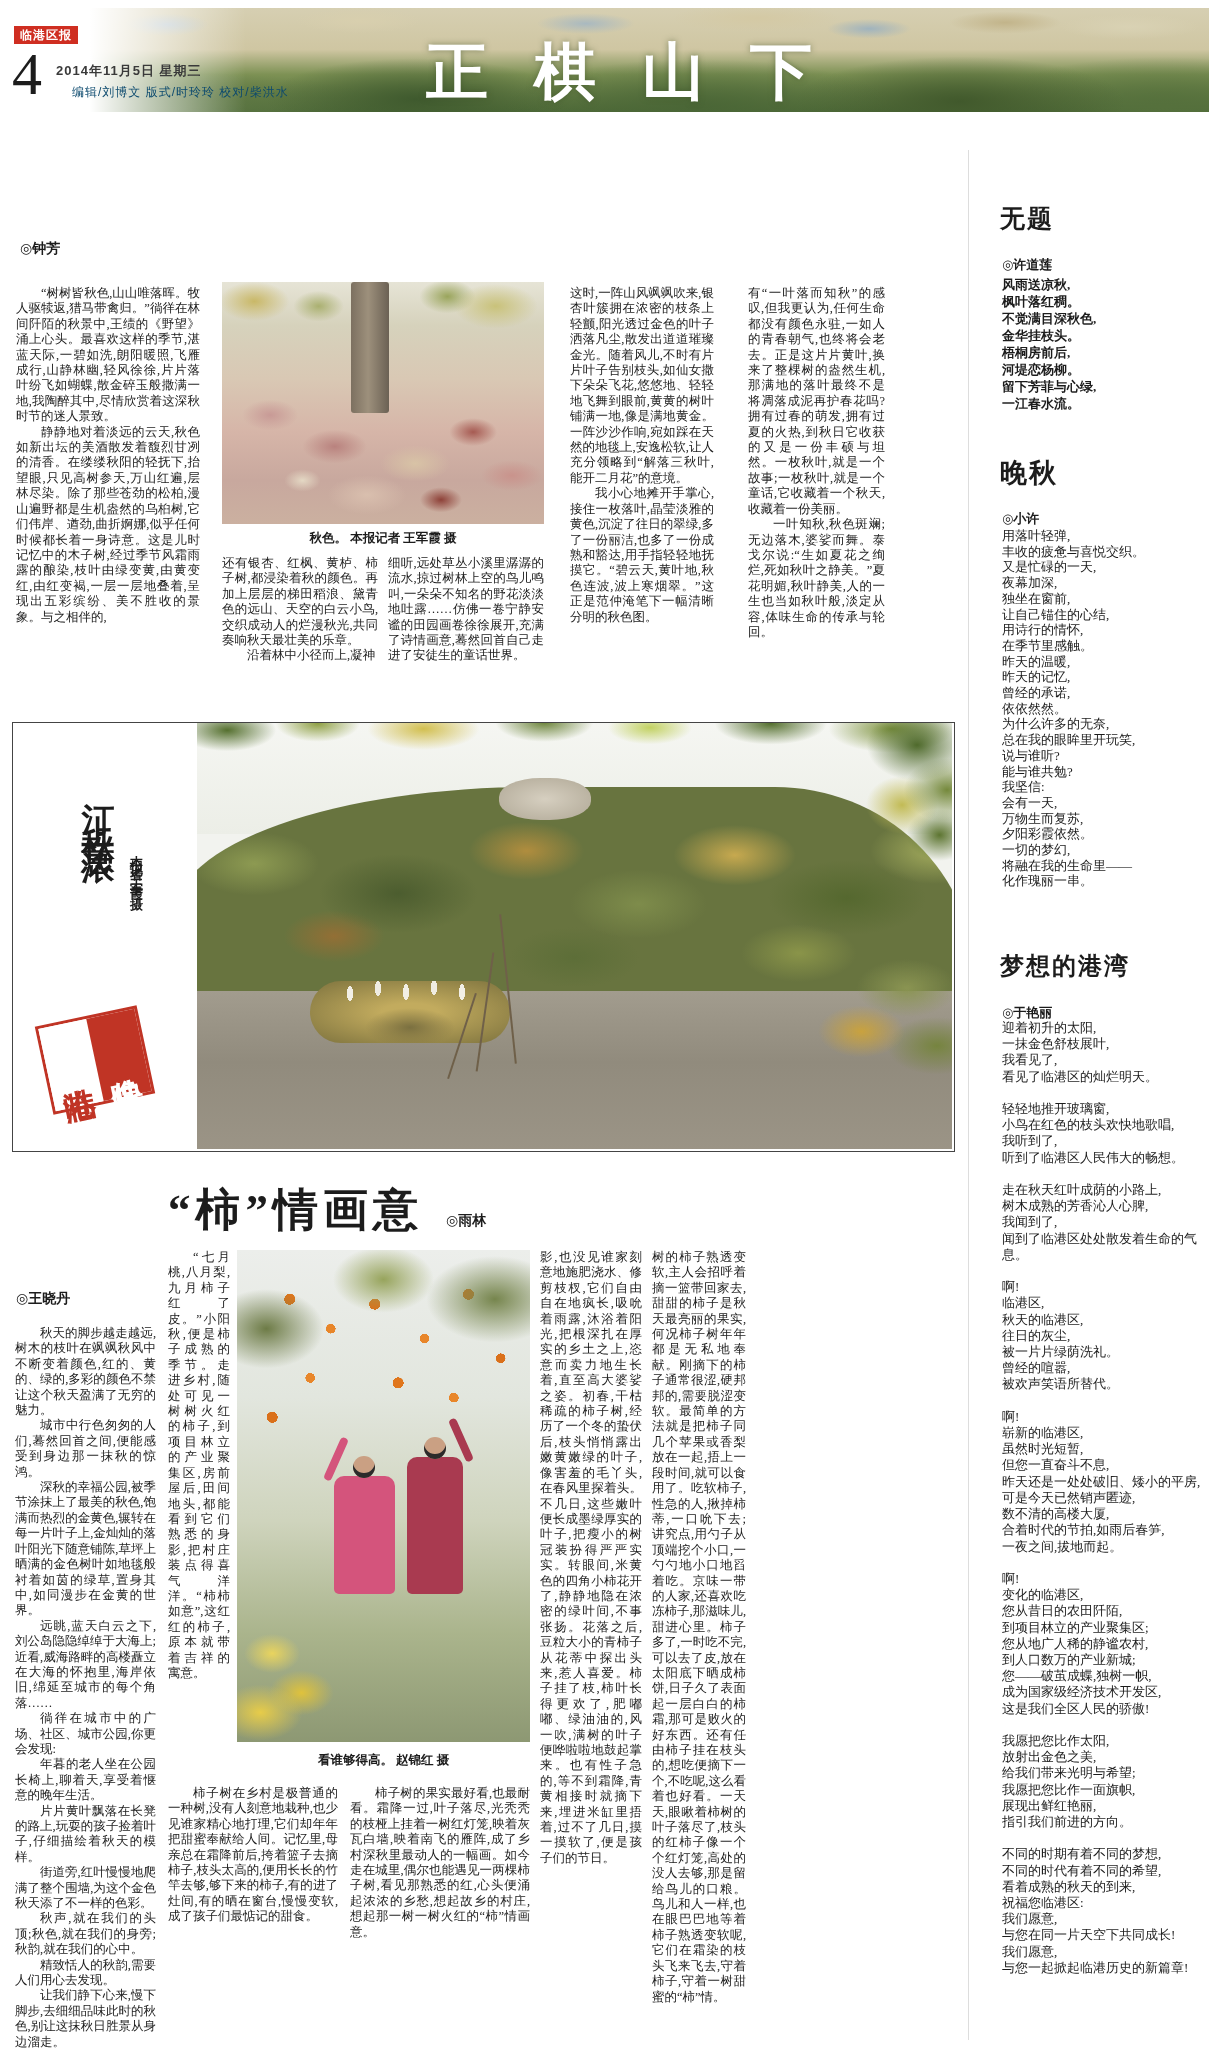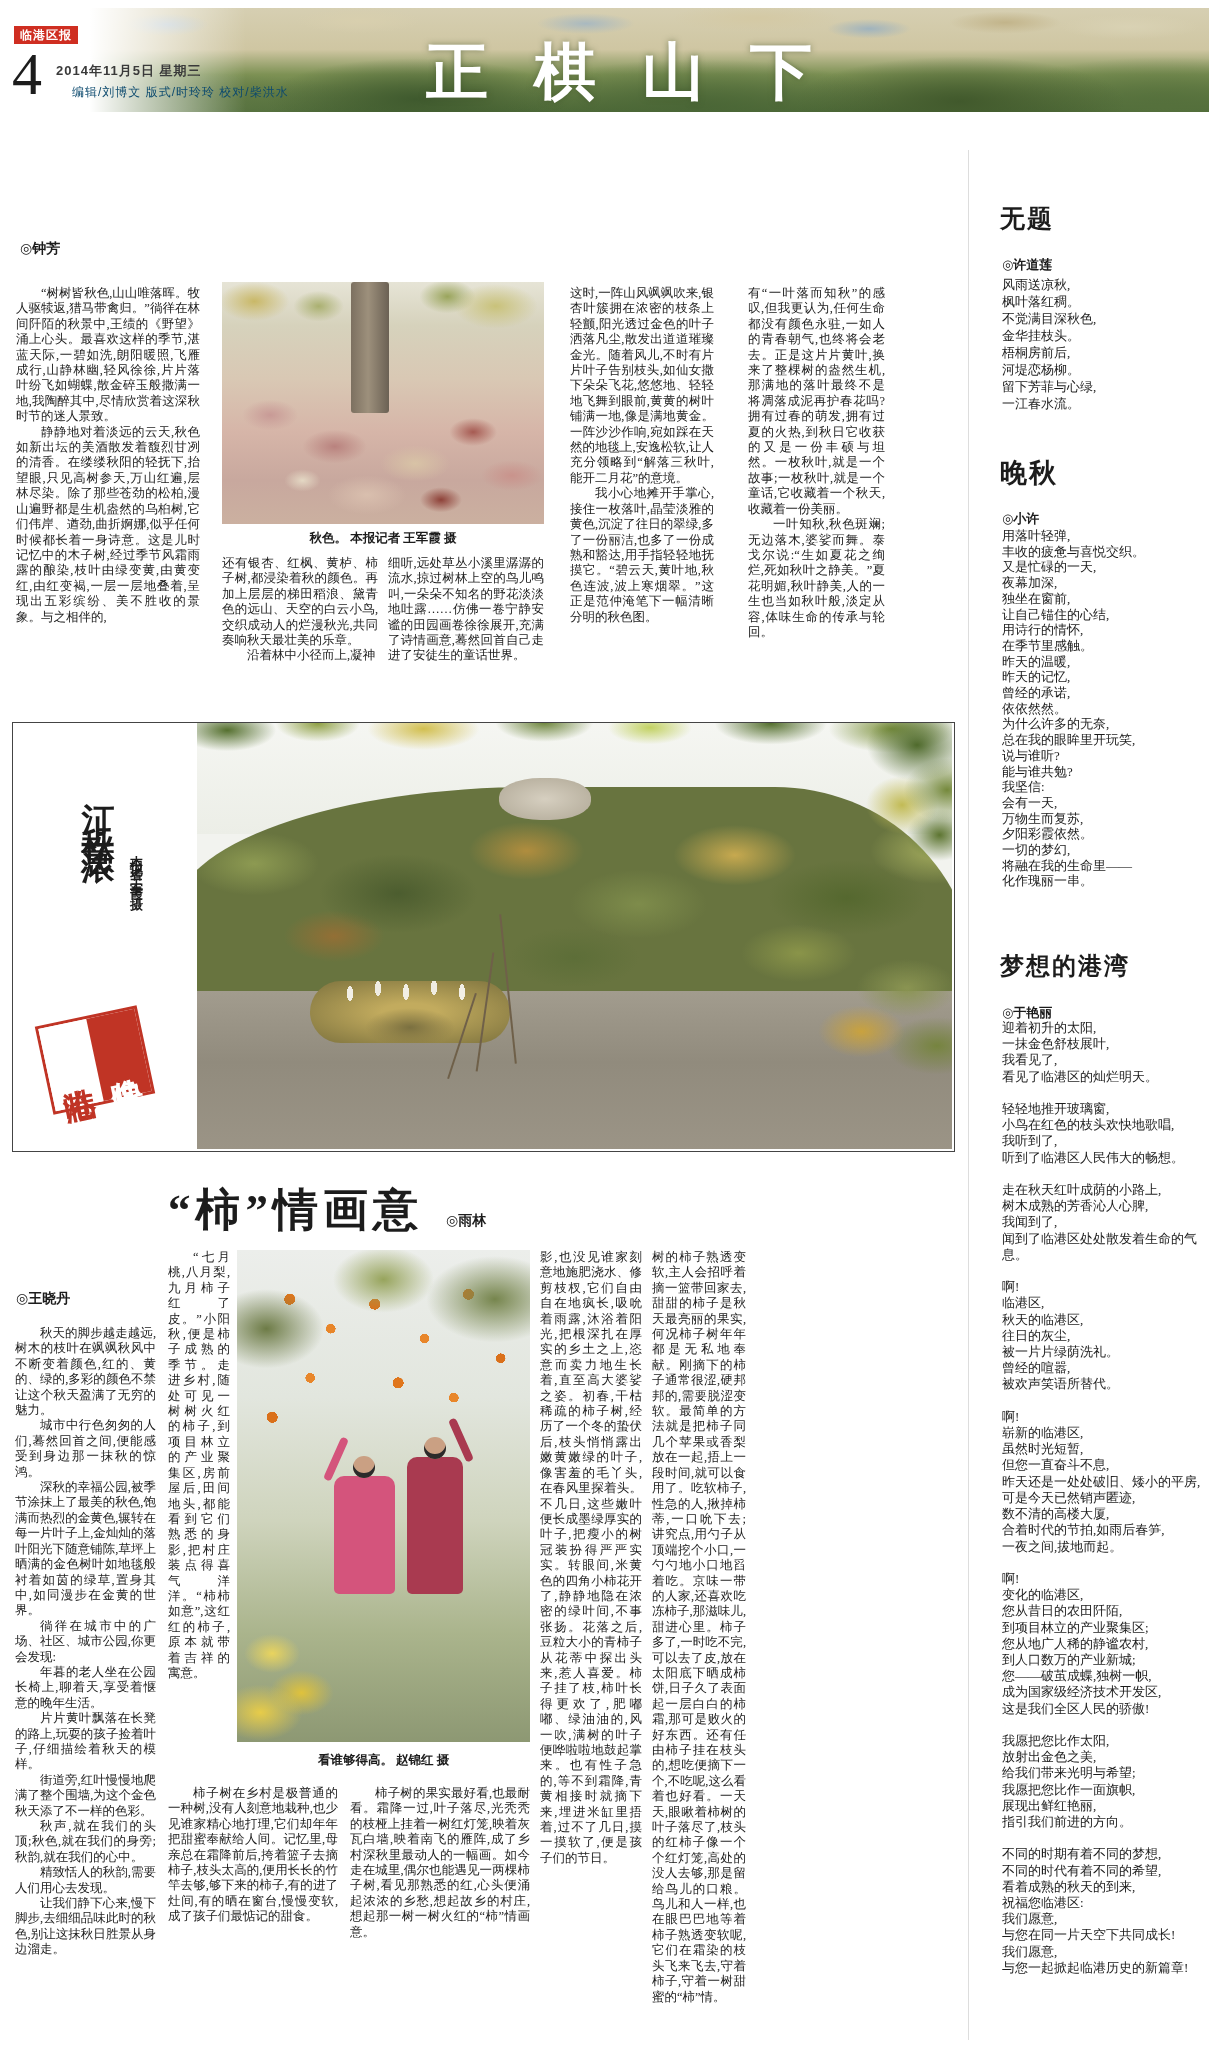--- a/index.html
+++ b/index.html
@@ -162,21 +162,21 @@
   .caption2{left:237px;top:1752px;width:293px;text-align:center;}
   .ar2-colN{left:168px;top:1250px;width:62px;height:492px;}
   .ar2-colA{left:168px;top:1786px;width:170px;height:262px;}
   .ar2-colB{left:350px;top:1786px;width:180px;height:262px;}
   .ar2-colC{left:540px;top:1250px;width:102px;height:798px;}
   .ar2-colD{left:652px;top:1250px;width:94px;height:798px;}
   
   .rail-divider{left:968px;top:150px;width:1px;height:1890px;background:#ddd;}
   .poem1-title{left:1000px;top:202px;}
   .poem1-author{left:1002px;top:246px;}
-  .poem1-body{left:1002px;top:276px;width:200px;line-height:17px;}
+  .poem1-body{left:1002px;top:276px;width:200px;line-height:17px;font-weight:bold;}
   .poem2-title{left:1000px;top:455px;font-size:27px;}
   .poem2-author{left:1002px;top:500px;}
   .poem2-body{left:1002px;top:528px;width:200px;line-height:15.7px;}
   .poem3-title{left:1000px;top:950px;font-size:24px;}
   .poem3-author{left:1002px;top:994px;}
   .poem3-body{left:1002px;top:1020px;width:210px;}
   .poem3-body{line-height:16.2px;}
 </style>
 </head>
 <body>
@@ -237,20 +237,21 @@
       <div class="abs lk-twig" style="left:41%;bottom:20%;height:150px;transform:rotate(-6deg);"></div>
       <div class="abs lk-twig" style="left:35%;bottom:16%;height:90px;transform:rotate(18deg);"></div>
     </div>
   </div>
 
   <div class="abs ar1-author author">◎王晓丹</div>
   <div class="abs ar1-body body-text">
     <p>秋天的脚步越走越远,树木的枝叶在飒飒秋风中不断变着颜色,红的、黄的、绿的,多彩的颜色不禁让这个秋天盈满了无穷的魅力。</p>
     <p>城市中行色匆匆的人们,蓦然回首之间,便能感受到身边那一抹秋的惊鸿。</p>
     <p>深秋的幸福公园,被季节涂抹上了最美的秋色,饱满而热烈的金黄色,辗转在每一片叶子上,金灿灿的落叶阳光下随意铺陈,草坪上晒满的金色树叶如地毯般衬着如茵的绿草,置身其中,如同漫步在金黄的世界。</p>
+    <p>远眺,蓝天白云之下,刘公岛隐隐绰绰于大海上;近看,威海路畔的高楼矗立在大海的怀抱里,海岸依旧,绵延至城市的每个角落……</p>
     <p>徜徉在城市中的广场、社区、城市公园,你更会发现:</p>
     <p>年暮的老人坐在公园长椅上,聊着天,享受着惬意的晚年生活。</p>
     <p>片片黄叶飘落在长凳的路上,玩耍的孩子捡着叶子,仔细描绘着秋天的模样。</p>
     <p>街道旁,红叶慢慢地爬满了整个围墙,为这个金色秋天添了不一样的色彩。</p>
     <p>秋声,就在我们的头顶;秋色,就在我们的身旁;秋韵,就在我们的心中。</p>
     <p>精致恬人的秋韵,需要人们用心去发现。</p>
     <p>让我们静下心来,慢下脚步,去细细品味此时的秋色,别让这抹秋日胜景从身边溜走。</p>
   </div>
 
   <div class="abs ar2-title">“柿”情画意</div>

